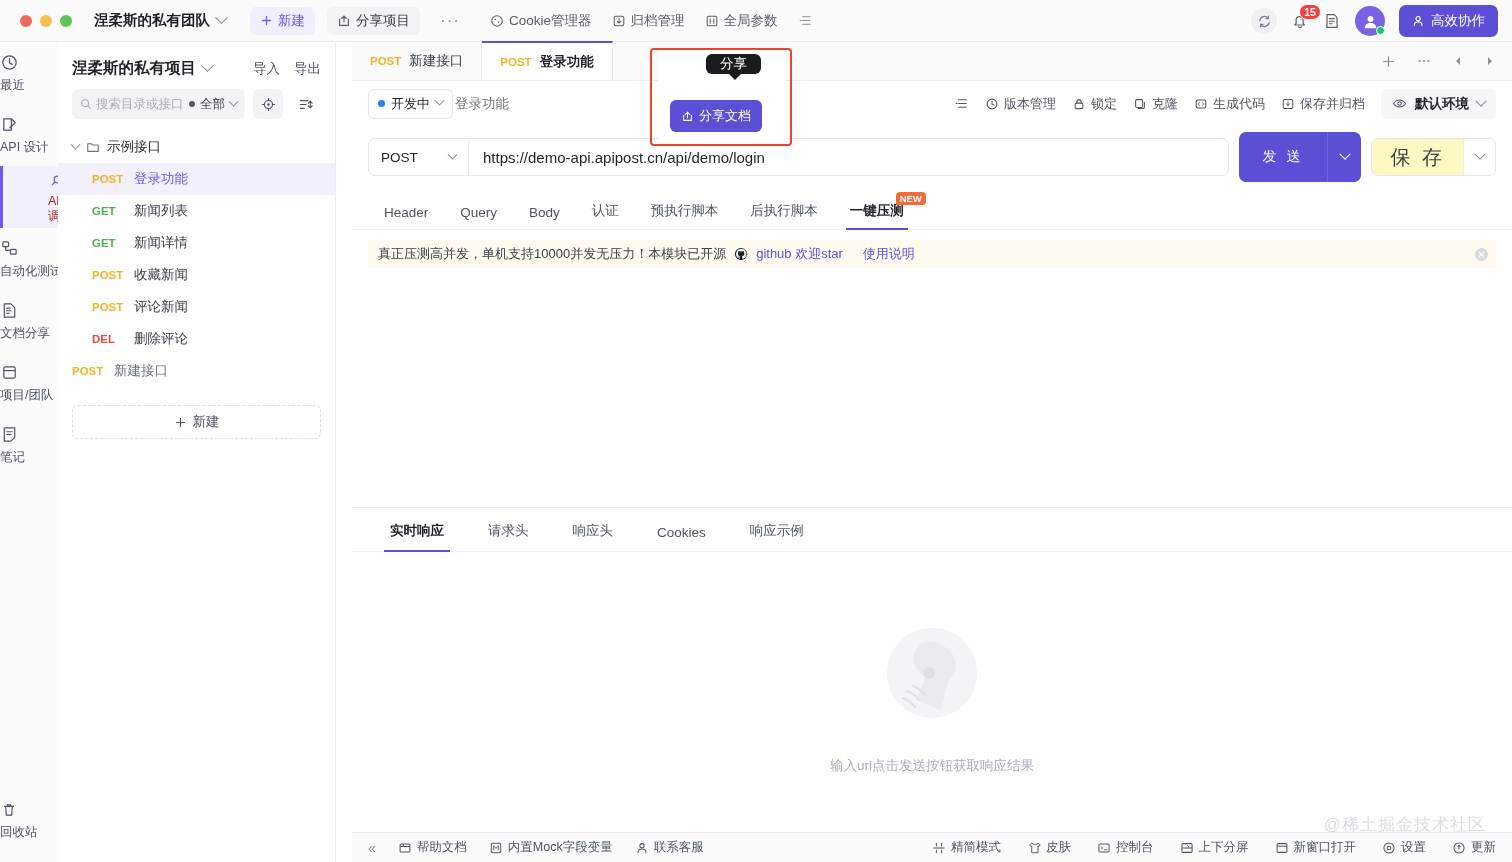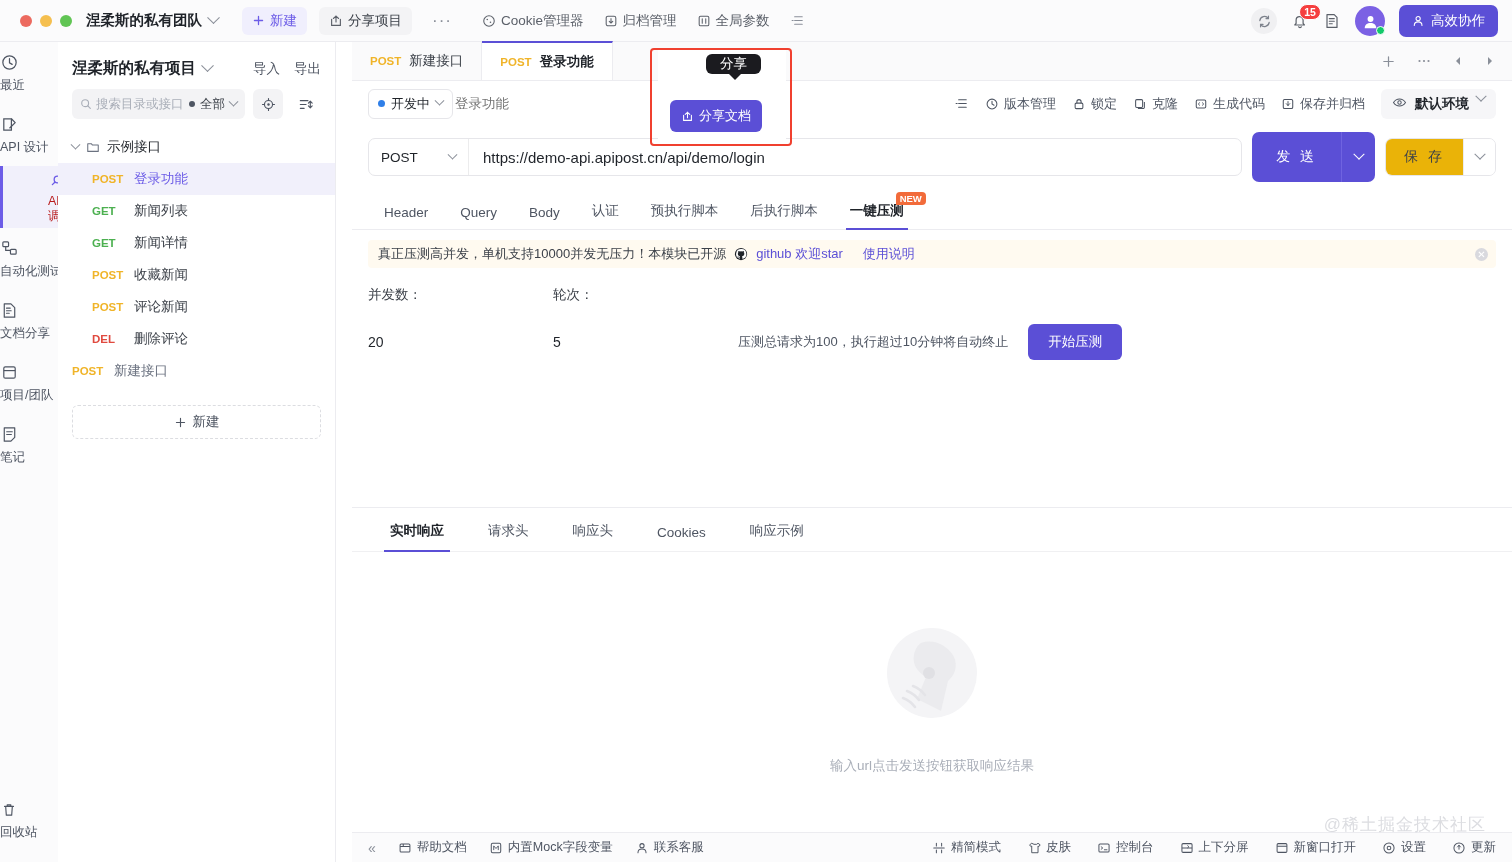--- a/index.html
+++ b/index.html
@@ -18,21 +18,21 @@
     background: #fbfbfc; display: flex; align-items: center;
     border-bottom: 1px solid #ececf0;
   }
   .traffic { display: flex; align-items: center; gap: 8px; padding-left: 20px; }
   .dot { width: 12px; height: 12px; border-radius: 50%; }
   .dot.r { background: #ec6a5f; }
   .dot.y { background: #f5bf4f; }
   .dot.g { background: #61c554; }
 
   .team-name {
-    margin-left: 14px; font-size: 14.5px; color: #1f2329; font-weight: 600;
+    margin-left: 22px; font-size: 14.5px; color: #1f2329; font-weight: 600;
     display: flex; align-items: center; gap: 7px; cursor: pointer;
   }
   .chev { display:inline-block; width: 9px; height: 9px; border-right: 1.4px solid #8a8f99;
           border-bottom: 1.4px solid #8a8f99; transform: rotate(45deg) translate(-2px,-2px); }
 
   .hdr-btn {
     display: flex; align-items: center; gap: 5px; font-size: 13.5px;
     color: #5b6069; padding: 5px 10px; border-radius: 6px; cursor: pointer;
     white-space: nowrap;
   }
@@ -148,39 +148,39 @@
     background:#fff; border:1px solid #e6e6ea; border-radius:6px; height:30px; padding: 0 9px; cursor:pointer;
   }
   .bdot { width: 7px; height: 7px; border-radius: 50%; background: #2f7fe8; }
   .name-input { font-size: 13.5px; color: #b4b8c0; border: none; outline: none; flex: 1; background: transparent;}
 
   .reqhead-right { margin-left:auto; display:flex; align-items:center; gap: 16px; }
   .tool {
     display:flex; align-items:center; gap: 5px; font-size: 13px; color:#4e5562; cursor:pointer; white-space:nowrap;
   }
   .envsel {
-    display:flex; align-items:flex-start; gap: 8px; background: #f6f6f8; border-radius: 6px;
+    display:flex; align-items:center; gap: 8px; background: #f6f6f8; border-radius: 6px;
     padding: 6px 11px; font-size: 13.5px; color: #1f2329; font-weight:600; cursor:pointer;
   }
 
   .urlrow { display:flex; align-items:center; gap: 10px; padding: 6px 16px 10px 16px; }
   .url-wrap {
     flex: 1; height: 38px; border: 1px solid #e6e6ea; border-radius: 7px; display:flex; align-items:center;
     background: #fff; overflow:hidden;
   }
   .method-sel {
     width: 100px; height: 100%; display:flex; align-items:center; justify-content:space-between;
     padding: 0 12px; font-size: 13.5px; color:#1f2329; border-right: 1px solid #ececed; cursor:pointer;
   }
   .url-input { flex:1; border:none; outline:none; font-size: 15px; color:#1f2329; padding: 0 14px; background:transparent;}
   .send-grp { display:flex; height: 50px; border-radius: 7px; overflow:hidden; }
   .send-btn { background:#5b4fd6; color:#fff; font-size:14px; padding: 0 24px; display:flex; align-items:center; letter-spacing:3px; cursor:pointer;}
   .send-cv { background:#5b4fd6; color:#fff; width:34px; display:flex; align-items:center; justify-content:center; border-left:1px solid #6f63e0; cursor:pointer;}
   .save-grp { display:flex; height: 38px; border:1px solid #e6e6ea; border-radius: 7px; overflow:hidden; }
-  .save-btn { color:#3c4149; font-size:14px; padding: 0 18px; display:flex; align-items:center; letter-spacing:3px; cursor:pointer; background:#eab308;}
+  .save-btn { color:#3c4149; font-size:20px; padding: 0 18px; display:flex; align-items:center; letter-spacing:3px; cursor:pointer; background:#fef9c3;}
   .save-cv { width:32px; display:flex; align-items:center; justify-content:center; border-left:1px solid #ececed; cursor:pointer; background:#fff;}
 
   .subtabs { display:flex; align-items:flex-end; gap: 0; padding: 0 16px; border-bottom: 1px solid #ececf0; height: 38px;}
   .stab { font-size: 13.5px; color:#4e5562; padding: 0 16px 9px 16px; cursor:pointer; position:relative; }
   .stab.active { color:#1f2329; font-weight:600; }
   .stab.active::after {
     content:''; position:absolute; bottom:-1px; left:12px; right:12px; height:2px; background:#5b4fd6;
   }
   .newbadge {
     position:absolute; top:-10px; right:-6px; background:#f26b3a; color:#fff; font-size:9.5px;
@@ -664,32 +664,20 @@
       <span>真正压测高并发，单机支持10000并发无压力！本模块已开源</span>
       <svg width="14" height="14" viewBox="0 0 16 16">
           <circle cx="8" cy="8" r="7" fill="#1f2329"></circle>
           <path d="M8 2.4a5.6 5.6 0 00-1.8 10.9c.3.05.4-.12.4-.27v-1c-1.6.35-1.9-.67-1.9-.67-.26-.66-.64-.83-.64-.83-.52-.36.04-.35.04-.35.58.04.88.6.88.6.51.88 1.35.63 1.68.48.05-.37.2-.63.36-.77-1.28-.15-2.62-.64-2.62-2.85 0-.63.22-1.14.59-1.55-.06-.14-.26-.73.06-1.51 0 0 .48-.16 1.58.59a5.4 5.4 0 012.88 0c1.1-.75 1.58-.59 1.58-.59.32.78.12 1.37.06 1.51.37.41.59.92.59 1.55 0 2.22-1.35 2.7-2.63 2.84.21.18.39.53.39 1.07v1.58c0 .15.1.33.4.27A5.6 5.6 0 008 2.4z" fill="#fff"></path>
         </svg>
       <span class="bnr-link">github 欢迎star</span>
       <span class="bnr-link2">使用说明</span>
       <span class="bnr-close">✕</span>
     </div>
 
-    <div class="form-area">
-      <div class="frow">
-        <div class="fcol1 flabel">并发数：</div>
-        <div class="fcol2 flabel">轮次：</div>
-      </div>
-      <div class="fvals">
-        <div class="fcol1 fval">20</div>
-        <div class="fcol2 fval">5</div>
-        <div class="hint">压测总请求为100，执行超过10分钟将自动终止</div>
-        <div class="start-btn">开始压测</div>
-      </div>
-    </div>
 
     <div class="resp">
       <div class="resp-tabs">
         <div class="rtab active">实时响应</div>
         <div class="rtab">请求头</div>
         <div class="rtab">响应头</div>
         <div class="rtab">Cookies</div>
         <div class="rtab">响应示例</div>
       </div>
       <div class="empty">

